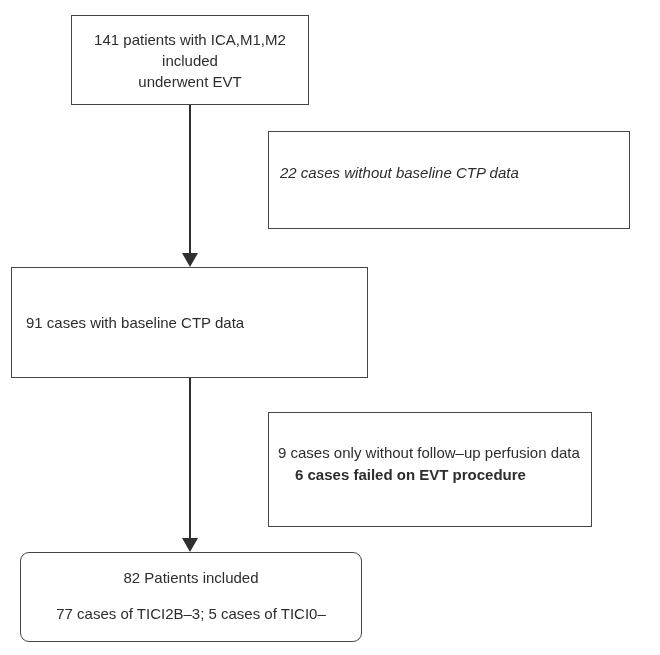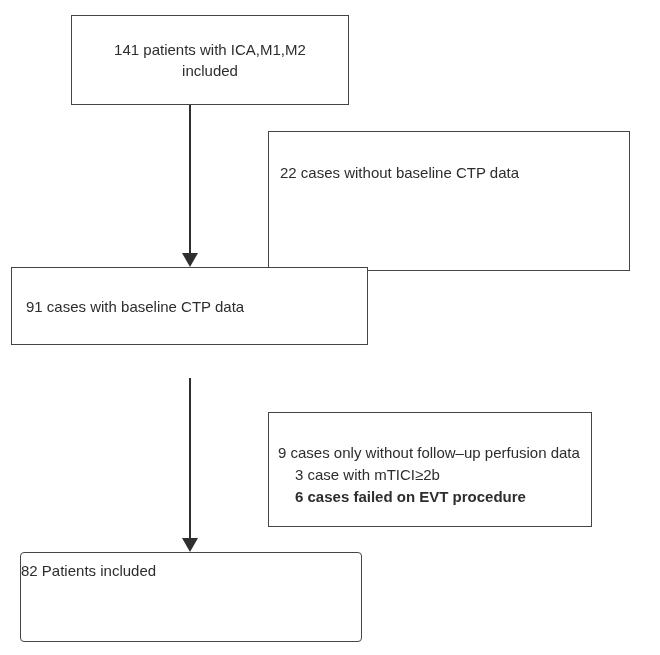--- a/index.html
+++ b/index.html
@@ -16,53 +16,53 @@
   .node {
     position: absolute;
     border: 1.5px solid #454545;
     background: #ffffff;
     box-sizing: border-box;
   }
   .line-row { white-space: nowrap; }
 
   
   .node-enrollment {
-    left: 71px; top: 15px; width: 278px; height: 90px;
+    left: 71px; top: 15px; width: 238px; height: 90px;
     display: flex; flex-direction: column; justify-content: center;
     text-align: center; line-height: 21px;
   }
   
   .node-exclusion-baseline {
-    left: 268px; top: 131px; width: 362px; height: 140px;
-    padding-top: 30px; line-height: 22px;
+    left: 268px; top: 131px; width: 362px; height: 98px;
+    padding-top: 30px; line-height: 22px; font-style: italic;
   }
   .node-exclusion-baseline .r0 { padding-left: 11px; }
   .node-exclusion-baseline .r1 { padding-left: 27px; }
   .node-exclusion-baseline .r2 { padding-left: 38px; }
 
   
   .node-baseline {
-    left: 11px; top: 267px; width: 357px; height: 78px;
+    left: 11px; top: 267px; width: 357px; height: 111px;
     display: flex; align-items: center; padding-left: 14px;
   }
 
   
   .node-exclusion-followup {
     left: 268px; top: 412px; width: 324px; height: 115px;
     padding-top: 29px; line-height: 22px;
   }
   .node-exclusion-followup .r0 { padding-left: 9px; }
   .node-exclusion-followup .r1 { padding-left: 26px; }
   .node-exclusion-followup .r2 { padding-left: 26px; font-weight: bold; }
 
   
   .node-included {
     left: 20px; top: 552px; width: 342px; height: 90px;
-    border-radius: 4px; text-align: left;
-    padding-top: 9px; line-height: 18px;
+    border-radius: 9px; text-align: center;
+    padding-top: 16px; line-height: 18px;
   }
   .node-included .line-row { min-height: 18px; }
 
   
   .vline {
     position: absolute; left: 189px; width: 2px; background: #2f2f2f;
   }
   .arrow1-line { top: 105px; height: 149px; }
   .arrow2-line { top: 378px; height: 161px; }
   .arrowhead {
@@ -75,40 +75,41 @@
   .arrow2-head { top: 538px; }
 </style>
 </head>
 <body>
 
 <div class="canvas">
 
   <div class="node node-enrollment">
     <div class="line-row">141 patients with ICA,M1,M2</div>
     <div class="line-row">included</div>
+    <div class="line-row">underwent EVT</div>
   </div>
 
   <div class="vline arrow1-line"></div>
   <div class="arrowhead arrow1-head"></div>
 
   <div class="node node-exclusion-baseline">
     <div class="line-row r0">22 cases without baseline CTP data</div>
   </div>
 
   <div class="node node-baseline">
     <div class="line-row">91 cases with baseline CTP data</div>
   </div>
 
   <div class="vline arrow2-line"></div>
   <div class="arrowhead arrow2-head"></div>
 
   <div class="node node-exclusion-followup">
     <div class="line-row r0">9 cases only without follow–up perfusion data</div>
-    <div class="line-row r1">3 case with mTICI≥2b</div>
     <div class="line-row r2">6 cases failed on EVT procedure</div>
   </div>
 
   <div class="node node-included">
     <div class="line-row">82 Patients included</div>
     <div class="line-row"></div>
+    <div class="line-row">77 cases of TICI2B–3; 5 cases of TICI0–</div>
   </div>
 
 </div>
 
 </body></html>

